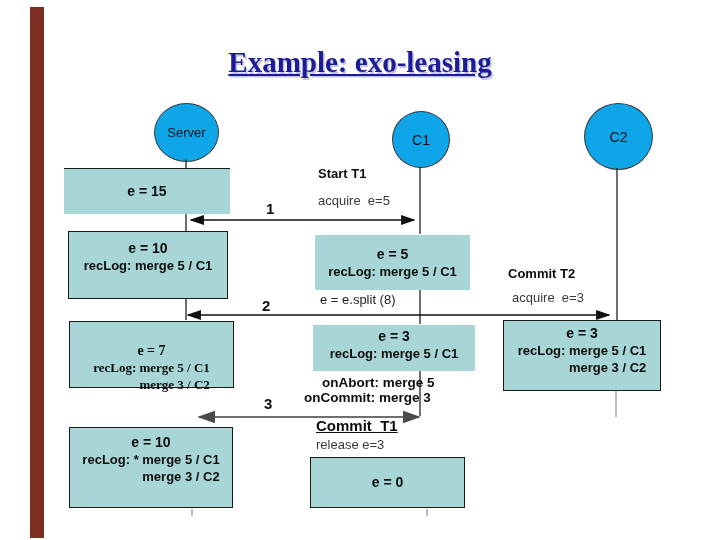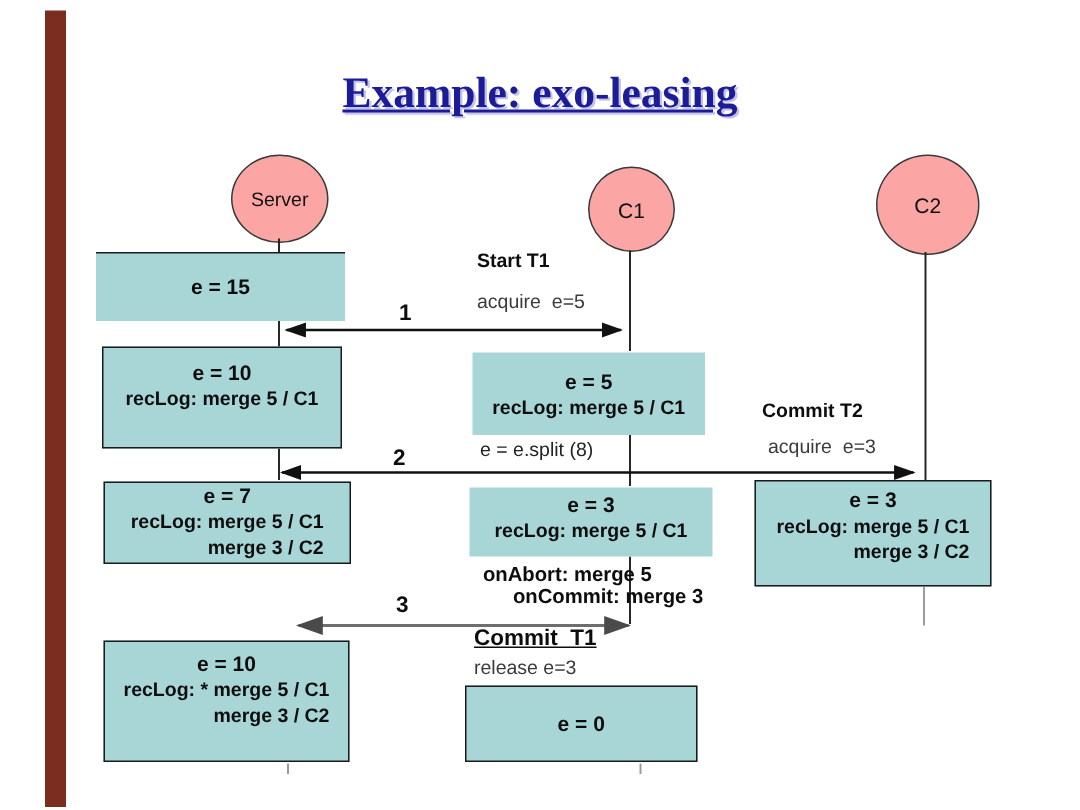--- a/index.html
+++ b/index.html
@@ -11,21 +11,21 @@
     position:absolute; left:30px; top:7px; width:14px; height:531px;
     background:#7b2d20;
   }
   .title{
     position:absolute; left:0; top:46px; width:720px; text-align:center;
     font-family:"Liberation Serif",serif; font-weight:700; font-size:29px;
     color:#1c1c96; text-decoration:underline;
     text-shadow:1.5px 1.5px 0 #c3c3ea;
   }
   .actor{
-    position:absolute; background:#fca5a5; border:1.5px solid #3a3a3a;
+    position:absolute; background:#0ea5e9; border:1.5px solid #3a3a3a;
     border-radius:50%; display:flex; align-items:center; justify-content:center;
     font-size:13px; color:#111;
   }
   .box{
     position:absolute; background:#a8d6d6; border:1px solid #1a1a1a;
     text-align:center; color:#0d0d0d; font-weight:700; font-size:13px;
     line-height:17px; box-sizing:border-box;
   }
   .box .l1{font-size:14px;}
   .box.top-only{border:none; border-top:1.5px solid #1a1a1a;}
@@ -95,21 +95,21 @@
 
   <div class="box top-only vcenter" style="left:64px;top:168px;width:166px;height:46px;">
     <div class="l1">e = 15</div>
   </div>
 
   <div class="box" style="left:68px;top:231px;width:160px;height:68px;padding-top:8px;">
     <div class="l1">e = 10</div>
     <div>recLog: merge 5 / C1</div>
   </div>
 
-  <div class="box" style="left:69px;top:321px;width:165px;height:55px;padding-top:0;">
+  <div class="box" style="left:69px;top:321px;width:165px;height:67px;padding-top:20px;font-family:Liberation Serif, serif;">
     <div class="l1">e = 7</div>
     <div class="sub">
       <div>recLog: merge 5 / C1</div>
       <div class="ind">merge 3 / C2</div>
     </div>
   </div>
 
   <div class="box" style="left:69px;top:427px;width:164px;height:81px;padding-top:6px;">
     <div class="l1">e = 10</div>
     <div class="sub">
@@ -127,21 +127,21 @@
   </div>
 
   <div class="lbl" style="left:320px;top:293px;">e = e.split (8)</div>
 
   <div class="box no-border" style="left:313px;top:325px;width:162px;height:46px;padding-top:3px;">
     <div class="l1">e = 3</div>
     <div>recLog: merge 5 / C1</div>
   </div>
 
   <div class="lbl bold" style="left:322px;top:376px;font-size:13.5px;">onAbort: merge 5</div>
-  <div class="lbl bold" style="left:342px;top:391px;font-size:13.5px;">onCommit: merge 3</div>
+  <div class="lbl bold" style="left:304px;top:391px;font-size:13.5px;">onCommit: merge 3</div>
 
   <div class="lbl bold" style="left:316px;top:419px;font-size:15px;text-decoration:underline;">Commit  T1</div>
   <div class="lbl" style="left:316px;top:438px;color:#3a3a3a;">release e=3</div>
 
   <div class="box vcenter" style="left:310px;top:457px;width:155px;height:51px;">
     <div class="l1">e = 0</div>
   </div>
 
   <div class="lbl bold" style="left:508px;top:267px;">Commit T2</div>
   <div class="lbl" style="left:512px;top:291px;color:#3a3a3a;">acquire  e=3</div>

